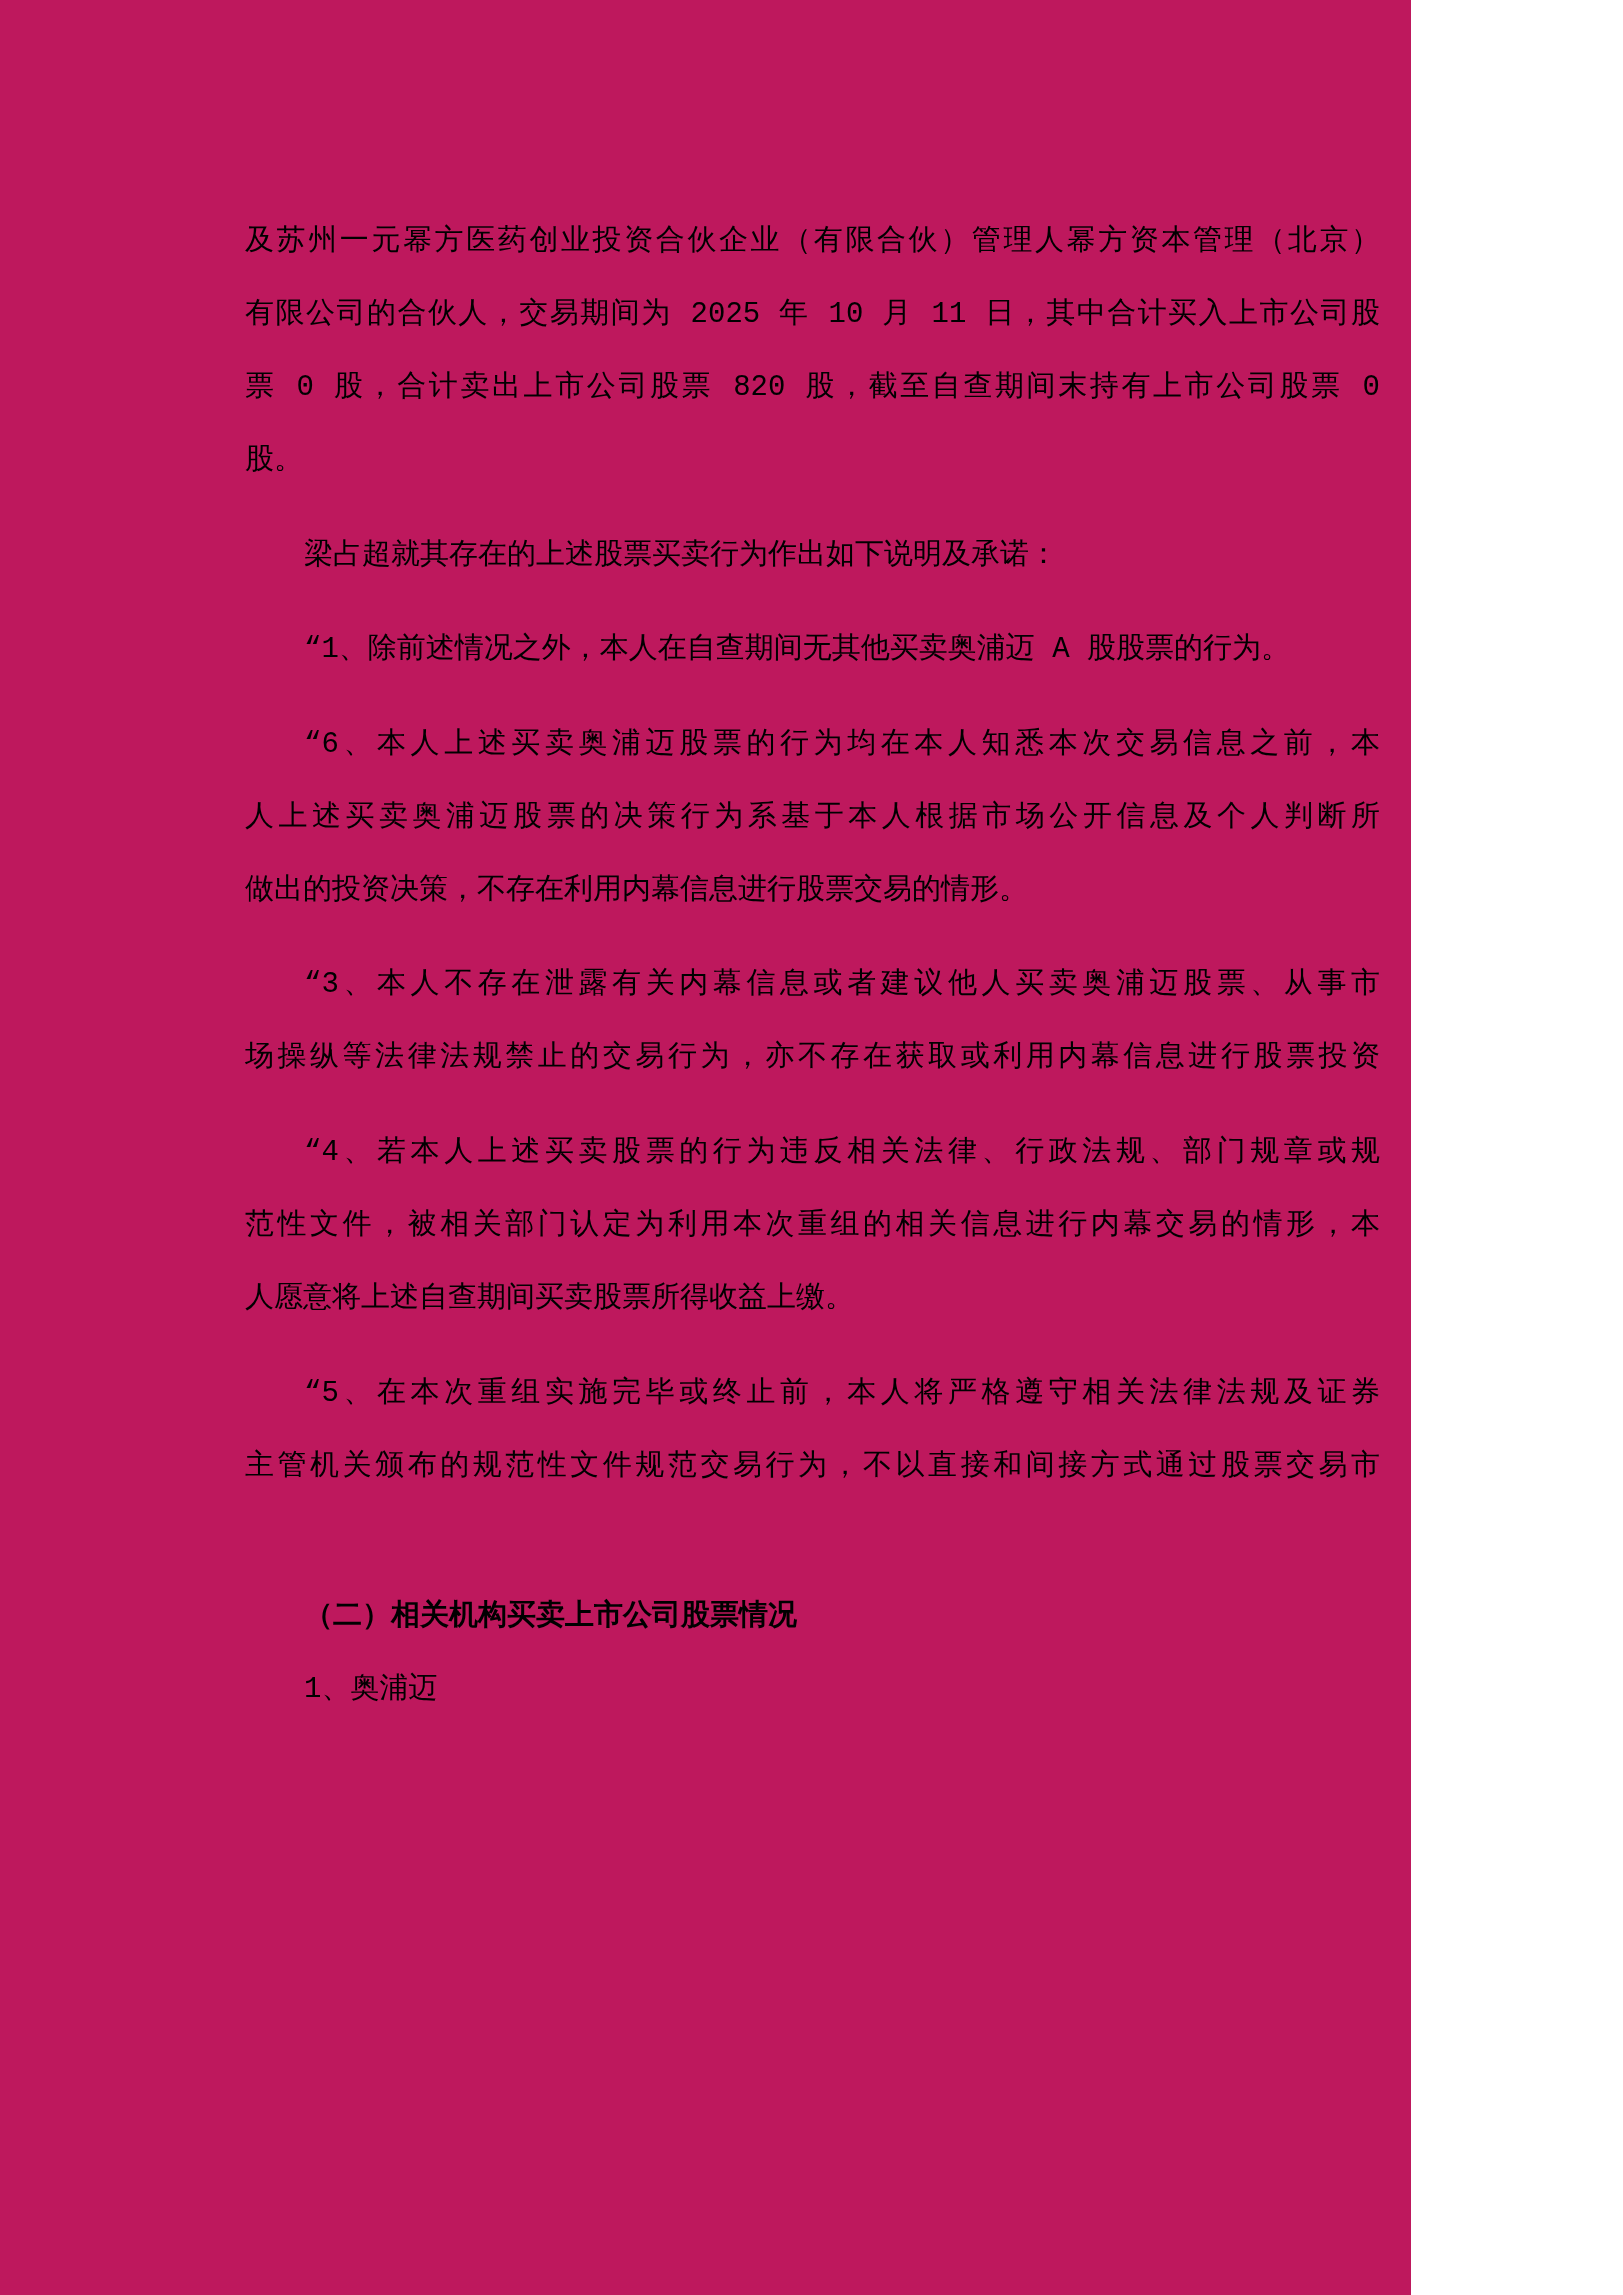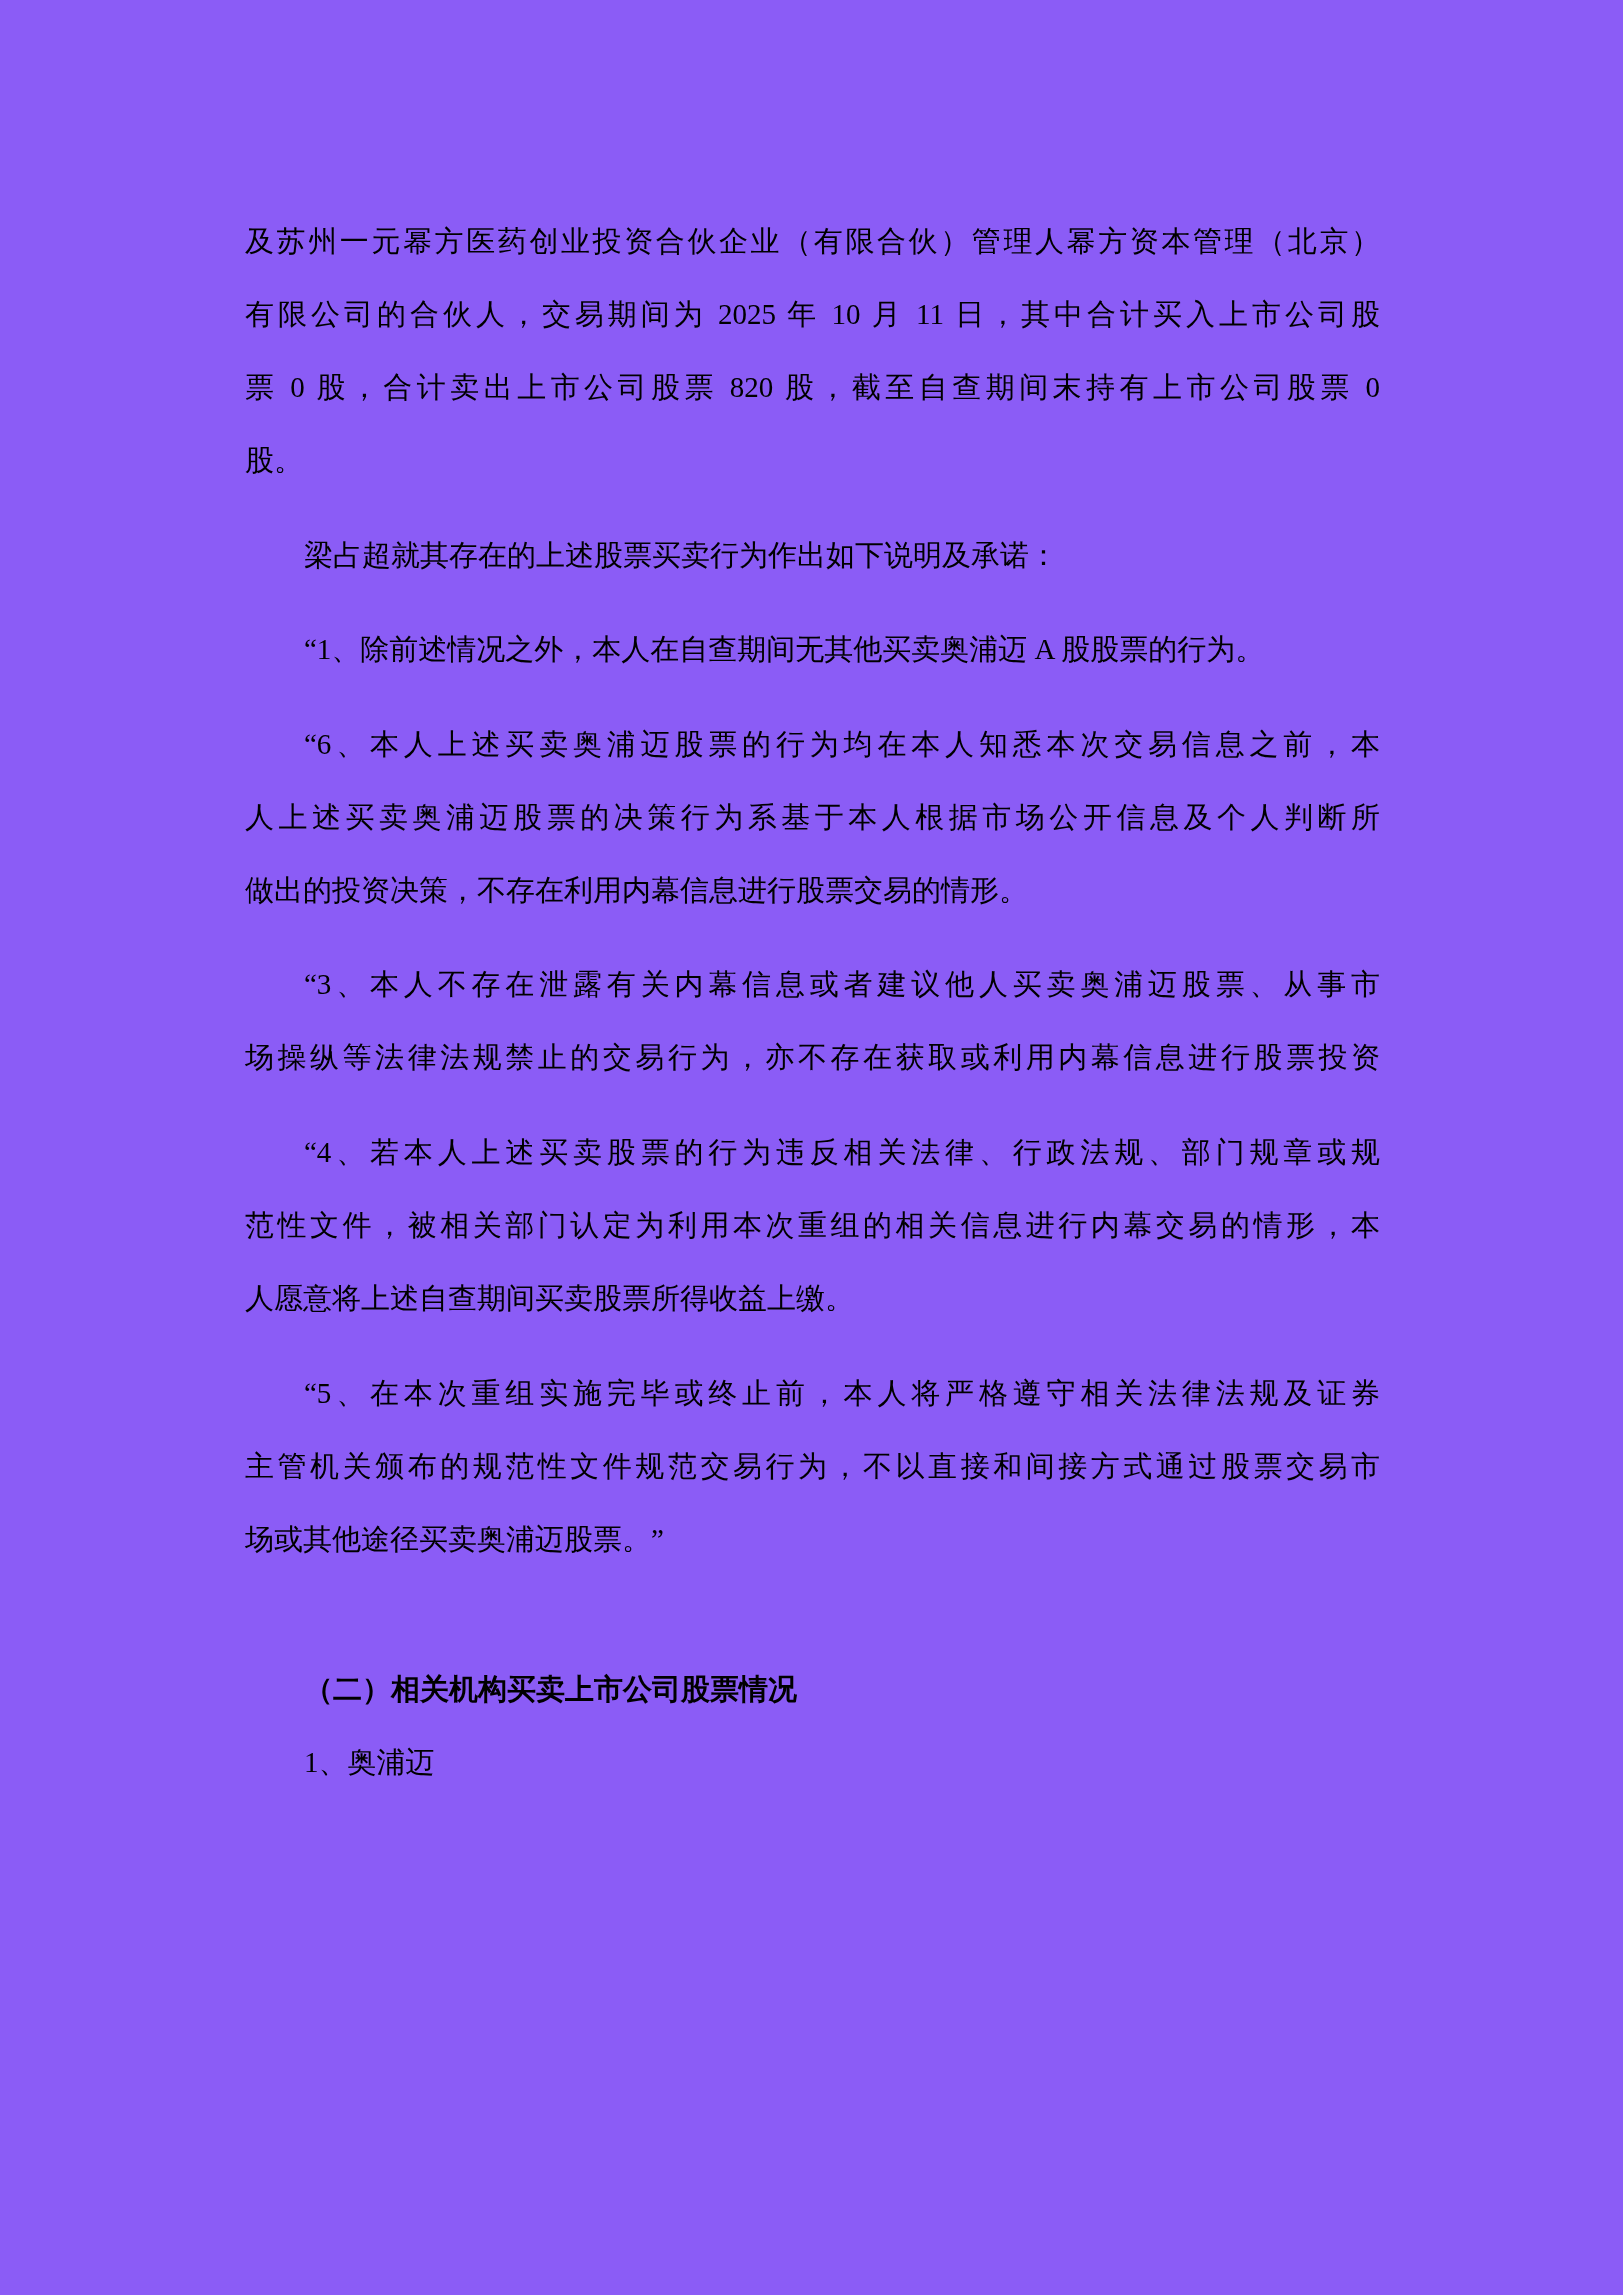--- a/index.html
+++ b/index.html
@@ -2,25 +2,25 @@
 <html style="font-size:10.5px"><head>
 <meta charset="utf-8">
 <style>
   html, body {
     margin: 0;
     padding: 0;
     background: #ffffff;
   }
   .page {
     position: relative;
-    width: 1623px;
+    width: 1411px;
     height: 2295px;
-    background: #8b5cf6;
+    background: #be185d;
     color: #000000;
-    font-family: Liberation Serif, serif;
+    font-family: Liberation Mono, monospace;
     overflow: hidden;
   }
   .content {
     position: absolute;
     left: 245px;
     top: 205px;
     width: 1135px;
   }
   .para {
     margin: 0 0 21.6px 0;
@@ -88,21 +88,20 @@
 
     <div class="para">
       <div class="line j ind">“4、若本人上述买卖股票的行为违反相关法律、行政法规、部门规章或规</div>
       <div class="line j">范性文件，被相关部门认定为利用本次重组的相关信息进行内幕交易的情形，本</div>
       <div class="line last">人愿意将上述自查期间买卖股票所得收益上缴。</div>
     </div>
 
     <div class="para">
       <div class="line j ind">“5、在本次重组实施完毕或终止前，本人将严格遵守相关法律法规及证券</div>
       <div class="line j">主管机关颁布的规范性文件规范交易行为，不以直接和间接方式通过股票交易市</div>
-      <div class="line last">场或其他途径买卖奥浦迈股票。”</div>
     </div>
 
     <div class="para heading">
       <div class="line last ind">（二）相关机构买卖上市公司股票情况</div>
     </div>
 
     <div class="para tail">
       <div class="line last ind">1、奥浦迈</div>
     </div>
 

